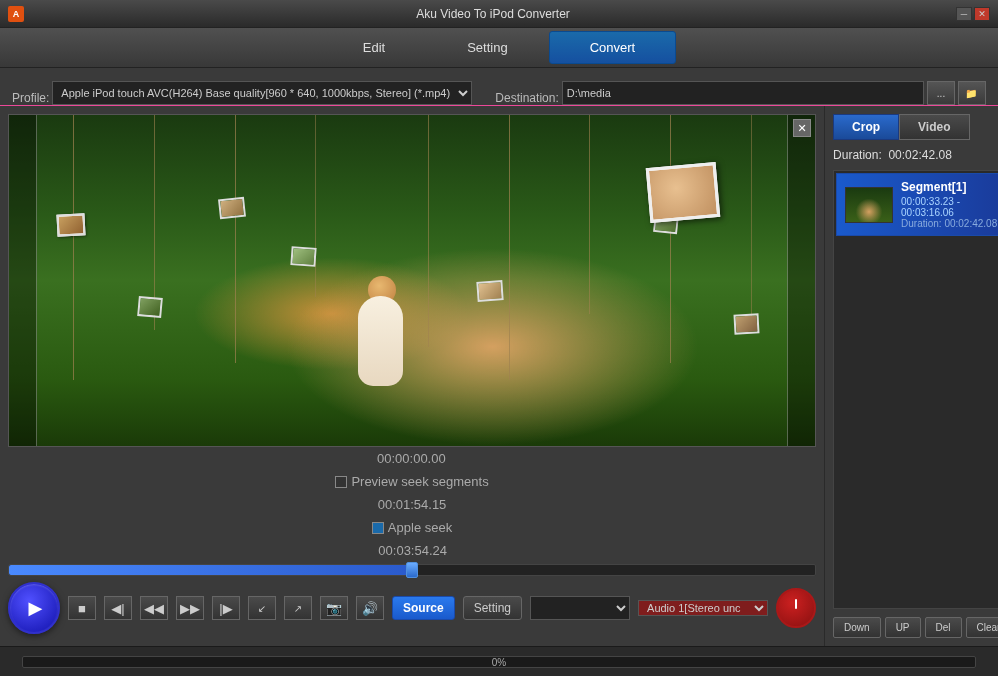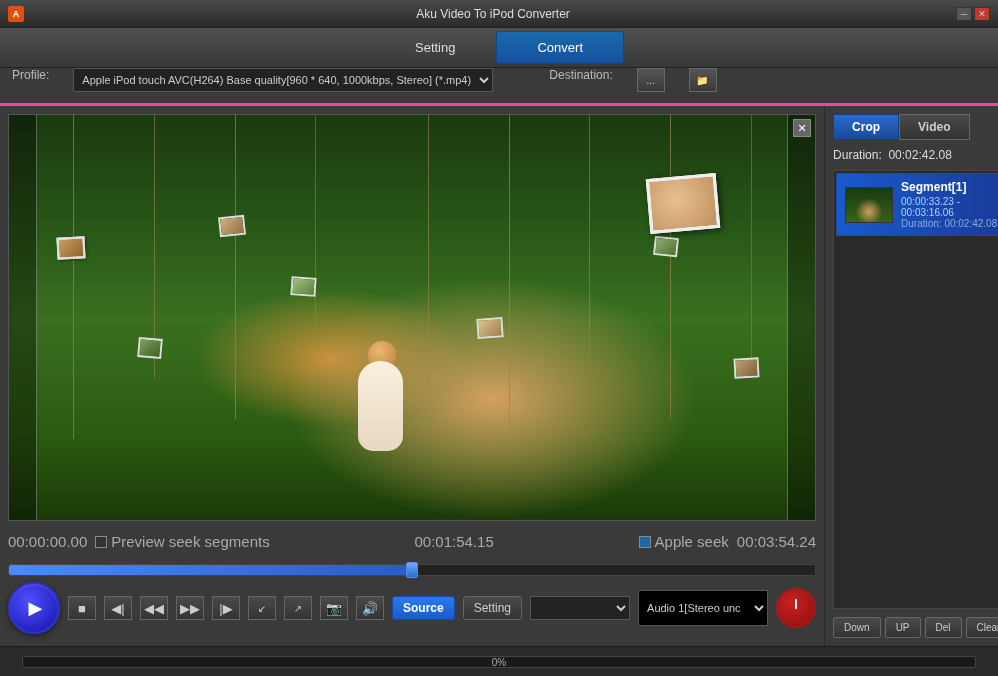--- a/index.html
+++ b/index.html
@@ -73,27 +73,27 @@
       background: linear-gradient(to bottom, #1a6aaa, #1550a0);
       border-color: #0a4a90;
       color: white;
     }
 
     
     #profile-bar {
       background: #3a3a3a;
       height: 38px;
       display: flex;
-      align-items: flex-start;
+      align-items: flex-end;
       padding: 0 12px;
-      gap: 24px;
-      border-bottom: 3px solid #ec4899;
+      gap: 3px;
+      border-bottom: 1px solid #ec4899;
     }
     #profile-bar label { color: #bbb; font-size: 12px; }
-    #dest-label { color: #bbb; margin-left: 32px; }
+    #dest-label { color: #bbb; margin-left: 20px; }
     #dest-path {
       flex: 1;
       height: 24px;
       background: #222;
       border: 1px solid #555;
       color: #ccc;
       font-size: 11px;
       padding: 0 4px;
     }
     .dest-btn {
@@ -178,24 +178,25 @@
     }
     .photo-inner {
       width: 100%; height: 100%;
       background: radial-gradient(circle at 40% 40%, #e8c090, #c09060);
     }
 
     
     #time-bar {
       display: flex;
       align-items: center;
-      padding: 12px 0;
-      font-size: 15px;
+      padding: 4px 0;
+      font-size: 13px;
       color: #aaa;
       gap: 8px;
+      flex-direction: column;
     }
     #time-bar .time-start { min-width: 70px; }
     #time-bar .time-mid { flex: 1; text-align: center; }
     #time-bar .time-end { min-width: 70px; text-align: right; }
     .preview-check { display: flex; align-items: center; gap: 4px; }
     .checkbox { width: 12px; height: 12px; border: 1px solid #888; background: #333; }
     .checkbox.checked { background: #1a6aaa; }
 
     
     #seek-bar {
@@ -266,22 +267,22 @@
     .video-dropdown {
       height: 24px;
       background: #222;
       border: 1px solid #555;
       color: #ccc;
       font-size: 11px;
       padding: 0 4px;
       width: 100px;
     }
     .audio-dropdown {
-      height: 36px;
-      background: #000000;
+      height: 16px;
+      background: #7f1d1d;
       border: 1px solid #555;
       color: #ccc;
       font-size: 11px;
       padding: 0 4px;
       width: 130px;
     }
 
     .ctrl-btn {
       width: 28px; height: 24px;
       background: linear-gradient(to bottom, #4a4a4a, #333);
@@ -428,28 +429,30 @@
 <div id="title-bar">
   <div class="app-icon">A</div>
   <span class="title-text">Aku Video To iPod Converter</span>
   <div class="win-controls">
     <div class="win-btn">─</div>
     <div class="win-btn close">✕</div>
   </div>
 </div>
 
 <div id="menu-bar">
+  <div class="menu-item">Edit</div>
   <div class="menu-item">Setting</div>
   <div class="menu-item active">Convert</div>
 </div>
 
 <div id="profile-bar">
   <label>Profile:</label>
   <select class="profile-select" style="flex:0 0 400px;height:24px;background:#222;border:1px solid #555;color:#ccc;font-size:11px;padding:0 4px;"><option>Apple iPod touch AVC(H264) Base quality[960 * 640, 1000kbps, Stereo] (*.mp4)</option></select>
   <label id="dest-label">Destination:</label>
+  <input type="text" id="dest-path" style="flex: 1 1 0%; height: 24px; background: rgb(34, 34, 34); border: 1px solid rgb(85, 85, 85); color: rgb(204, 204, 204); font-size: 11px; padding: 0px 4px;" value="D:\media">
   <button class="dest-btn">...</button>
   <button class="dest-btn">📁</button>
 </div>
 
 <div id="main-content">
 
   <div id="video-area">
 
     <div id="video-container">
       <div id="video-close">✕</div>

